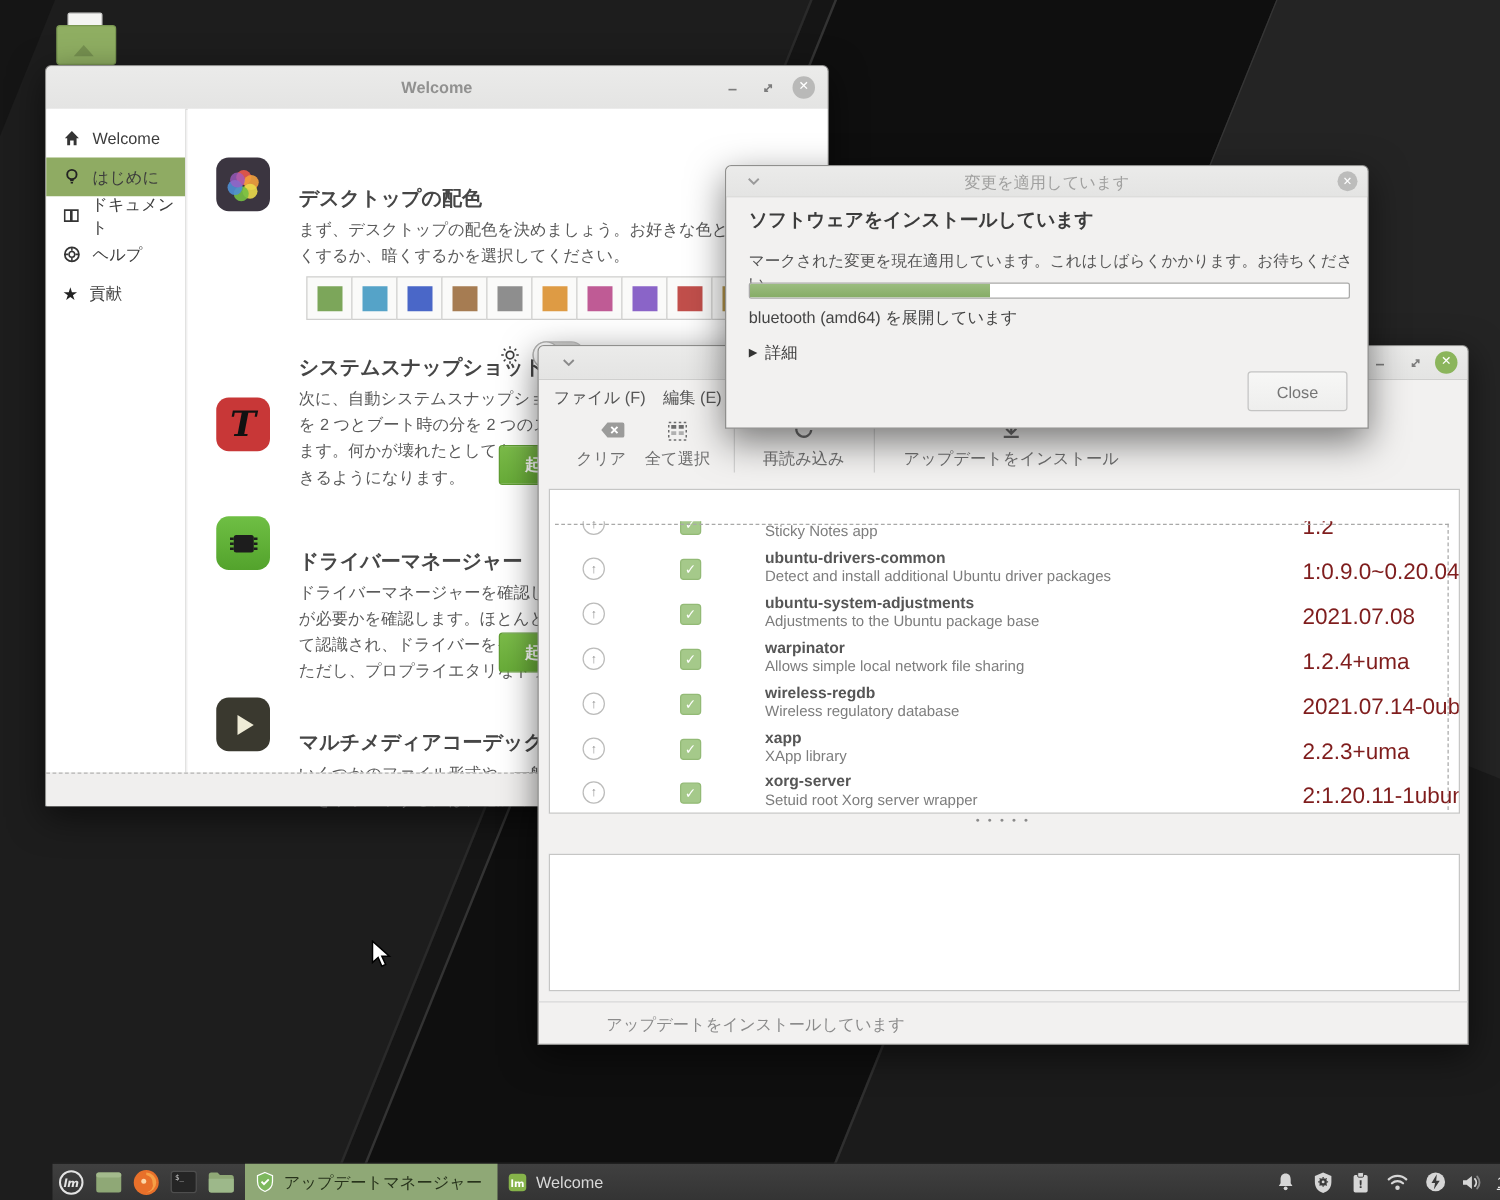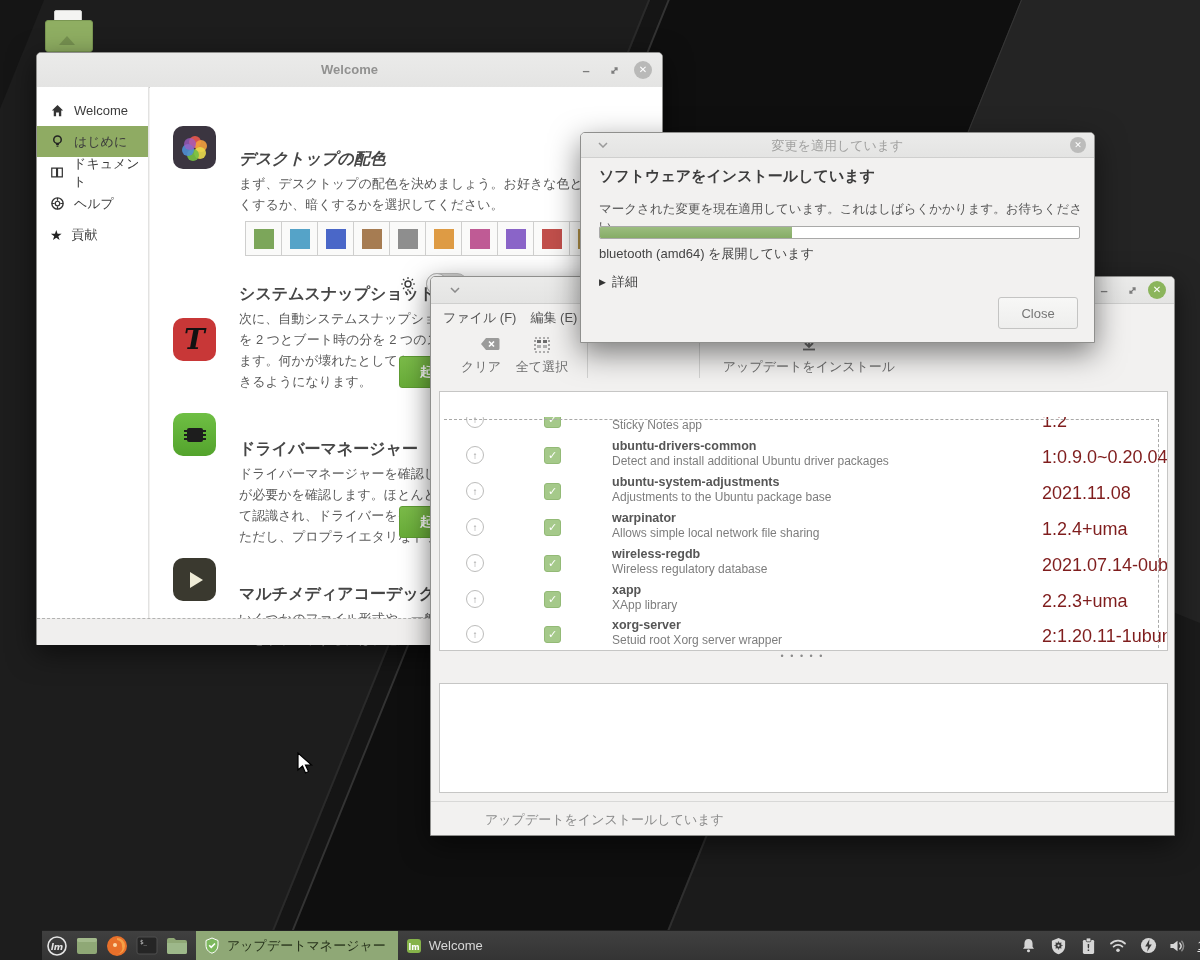--- a/index.html
+++ b/index.html
@@ -145,21 +145,21 @@
       <div class="appic" style="left:23px;top:39px;background:#3b3540;">
         <svg width="32" height="32" viewBox="0 0 32 32">
           <circle cx="16" cy="10" r="6" fill="#e2574c" opacity=".95"></circle>
           <circle cx="22" cy="14" r="6" fill="#f2a03d" opacity=".9"></circle>
           <circle cx="21" cy="21" r="6" fill="#ead94b" opacity=".9"></circle>
           <circle cx="14" cy="23" r="6" fill="#76c043" opacity=".9"></circle>
           <circle cx="9" cy="18" r="6" fill="#4f8fd3" opacity=".9"></circle>
           <circle cx="11" cy="12" r="6" fill="#a05cc5" opacity=".75"></circle>
         </svg>
       </div>
-      <div class="heading nowrap" style="position:absolute;left:89px;top:62px;font-style:italic;">デスクトップの配色</div>
+      <div class="heading nowrap" style="position:absolute;left:89px;top:62px;">デスクトップの配色</div>
       <div class="btxt" style="position:absolute;left:89px;top:86px;">まず、デスクトップの配色を決めましょう。お好きな色と、全</div>
       <div class="btxt" style="position:absolute;left:89px;top:107px;">くするか、暗くするかを選択してください。</div>
       <div class="pal-row" style="left:96px;top:134px;">
         <span class="pal-cell">
             <span class="pal" style="background-color: rgb(124, 166, 90);"></span>
           </span>
         <span class="pal-cell">
             <span class="pal" style="background-color: rgb(85, 163, 200);"></span>
           </span>
         <span class="pal-cell">
@@ -280,20 +280,29 @@
               <rect x="2" y="2" width="14" height="14" fill="none" stroke="#6d6d6d" stroke-width="1.2" stroke-dasharray="2 2"></rect>
               <rect x="4" y="4" width="4" height="3" fill="#6d6d6d"></rect>
               <rect x="10" y="4" width="4" height="3" fill="#6d6d6d"></rect>
               <rect x="4" y="9" width="4" height="3" fill="#b0b0b0"></rect>
               <rect x="10" y="9" width="4" height="3" fill="#b0b0b0"></rect>
             </svg>
         </span>
         <span>全て選択</span>
       </div>
       <div class="tsep" style="left:156px;"></div>
+      <div class="tool-btn" style="left:166px;width:92px;">
+        <span class="tic">
+          <svg width="18" height="18" viewBox="0 0 18 18" style="margin-top:3px;">
+              <path d="M14 5 A6 6 0 1 0 15 9" fill="none" stroke="#6d6d6d" stroke-width="1.8"></path>
+              <path d="M14 1.5 V5.5 H10" fill="none" stroke="#6d6d6d" stroke-width="1.8"></path>
+            </svg>
+        </span>
+        <span>再読み込み</span>
+      </div>
       <div class="tsep" style="left:268px;"></div>
       <div class="tool-btn" style="left:278px;width:200px;">
         <span class="tic">
           <svg width="18" height="18" viewBox="0 0 18 18" style="margin-top:3px;">
               <path d="M9 2 V11 M5 8 L9 12 L13 8" fill="none" stroke="#6d6d6d" stroke-width="1.8"></path>
               <path d="M3 14.5 H15" stroke="#6d6d6d" stroke-width="1.8"></path>
             </svg>
         </span>
         <span>アップデートをインストール</span>
       </div>
@@ -315,21 +324,21 @@
           <span class="chk">✓</span>
           <span class="nm">ubuntu-drivers-common</span>
           <span class="ds">Detect and install additional Ubuntu driver packages</span>
           <span class="ver">1:0.9.0~0.20.04.1</span>
         </div>
         <div class="um-row" style="top:56px;">
           <span class="type-ic">↑</span>
           <span class="chk">✓</span>
           <span class="nm">ubuntu-system-adjustments</span>
           <span class="ds">Adjustments to the Ubuntu package base</span>
-          <span class="ver">2021.11.08</span>
+          <span class="ver">2021.07.08</span>
         </div>
         <div class="um-row" style="top:92px;">
           <span class="type-ic">↑</span>
           <span class="chk">✓</span>
           <span class="nm">warpinator</span>
           <span class="ds">Allows simple local network file sharing</span>
           <span class="ver">1.2.4+uma</span>
         </div>
         <div class="um-row" style="top:128px;">
           <span class="type-ic">↑</span>

